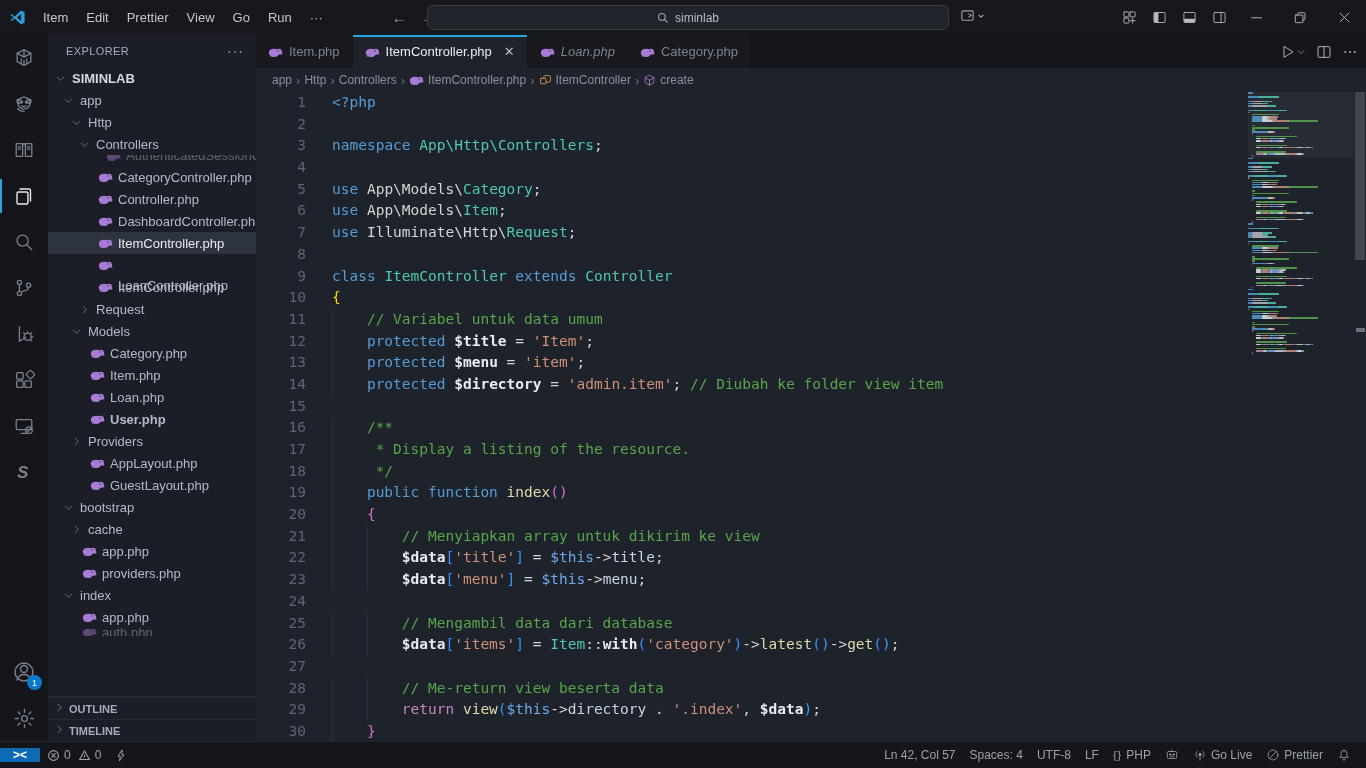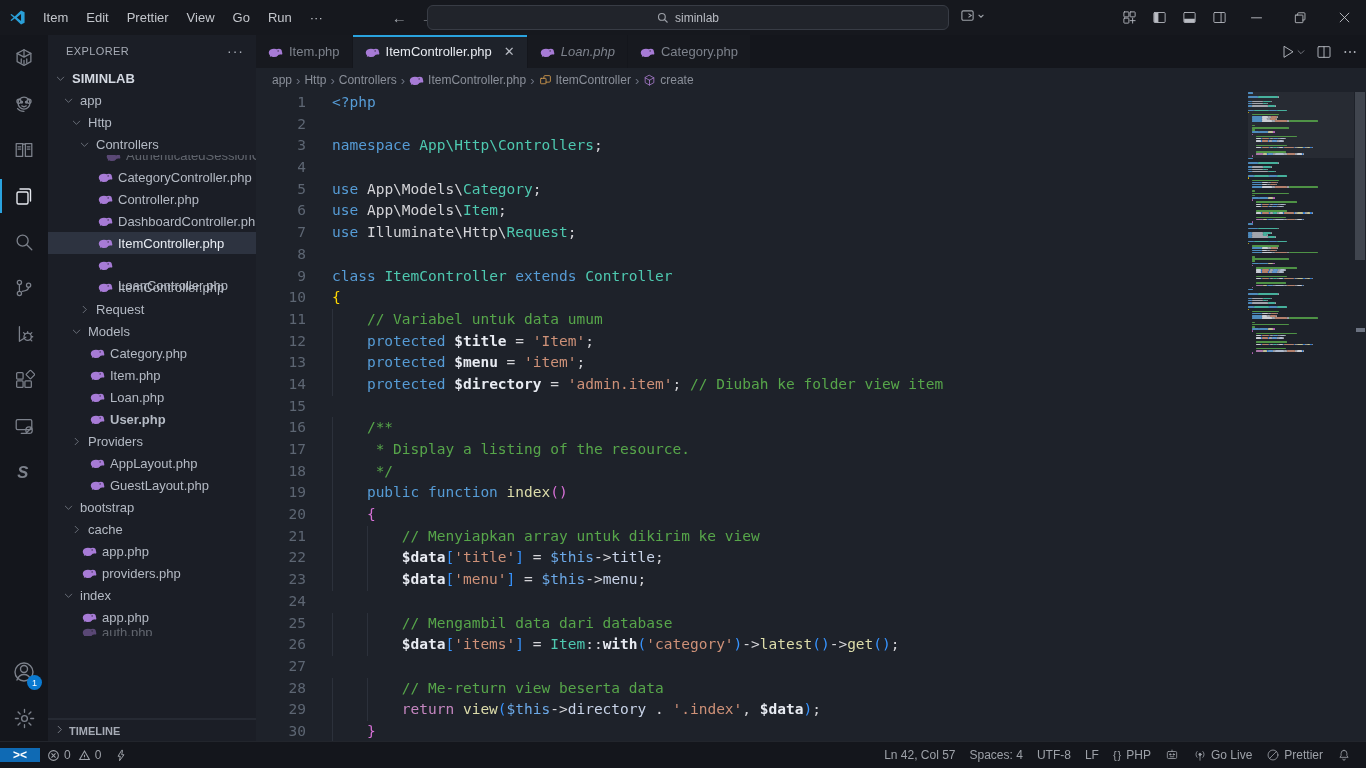--- a/index.html
+++ b/index.html
@@ -660,20 +660,26 @@
               </span>
               <span style="margin-left: 4px;">auth.php</span>
             </div>
           </div>
         </div>
       <div class="sb-panels" id="sb-panels">
           <div class="sb-panel">
             <span class="chev"><svg width="11" height="11" viewBox="0 0 24 24" fill="none" stroke="currentColor" stroke-width="1.4" stroke-linejoin="round" stroke-linecap="round">
                 <path d="m9 5 7 7-7 7"></path>
               </svg></span>
+            <span>OUTLINE</span>
+          </div>
+          <div class="sb-panel">
+            <span class="chev"><svg width="11" height="11" viewBox="0 0 24 24" fill="none" stroke="currentColor" stroke-width="1.4" stroke-linejoin="round" stroke-linecap="round">
+                <path d="m9 5 7 7-7 7"></path>
+              </svg></span>
             <span>TIMELINE</span>
           </div>
         </div>
     </div>
 
     <div class="editor-col">
       <div class="tabbar" id="tabbar">
           <div class="tab">
             <span class="svg-ic ">
               <svg width="15" height="12" viewBox="0 0 20 16">

